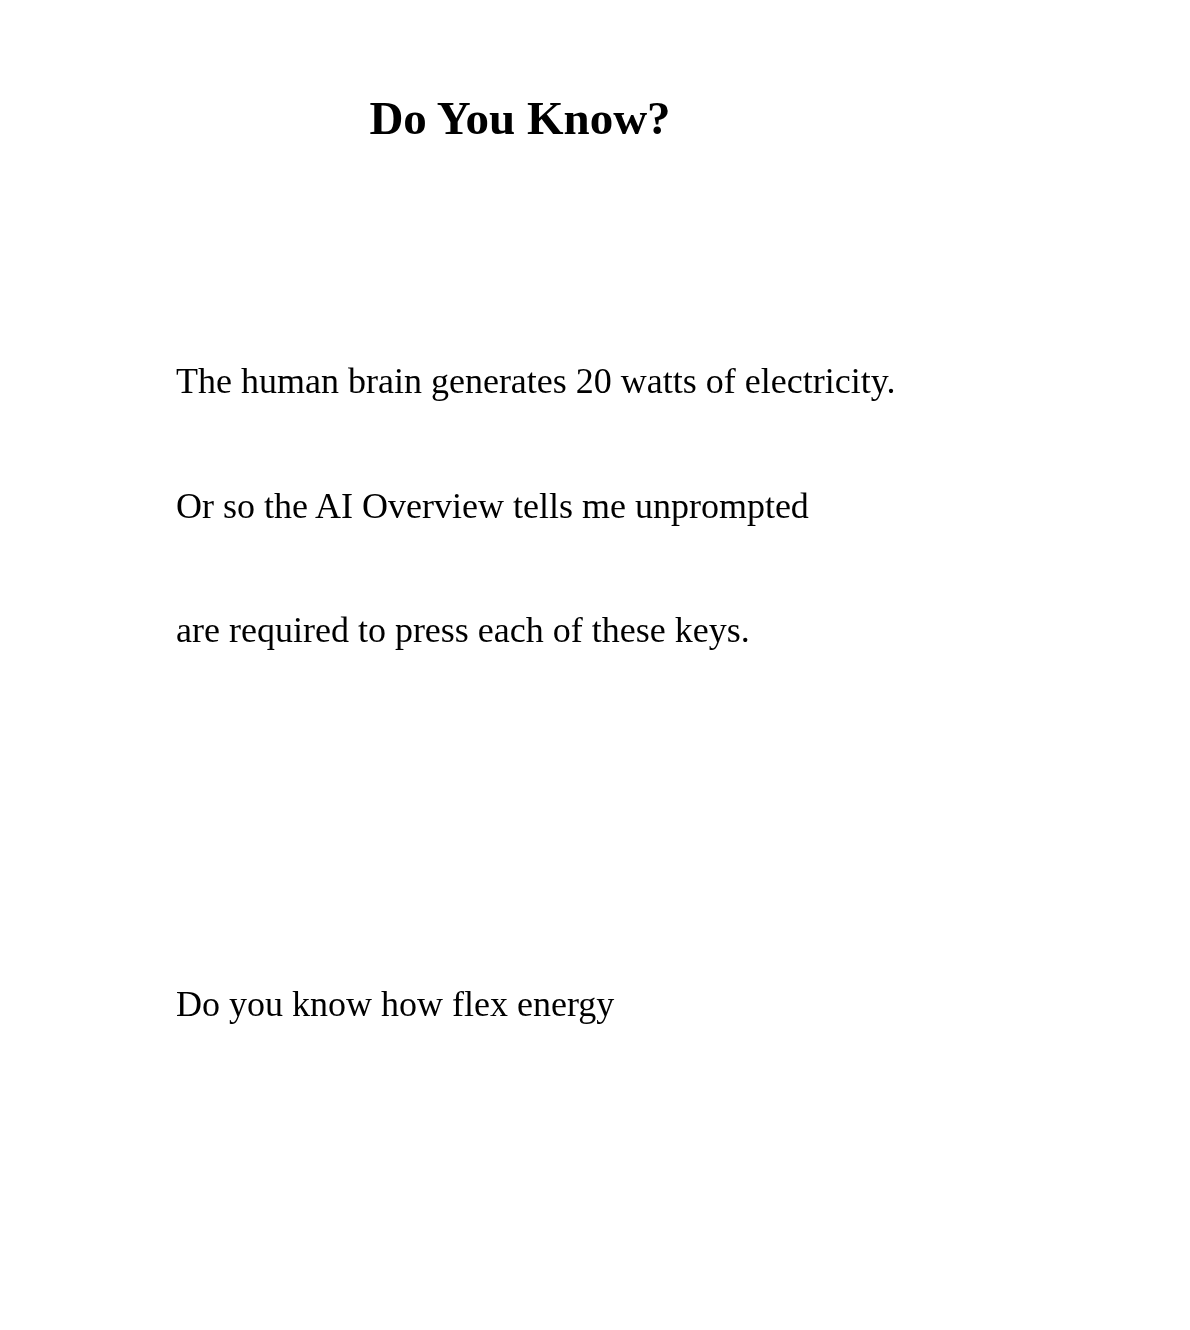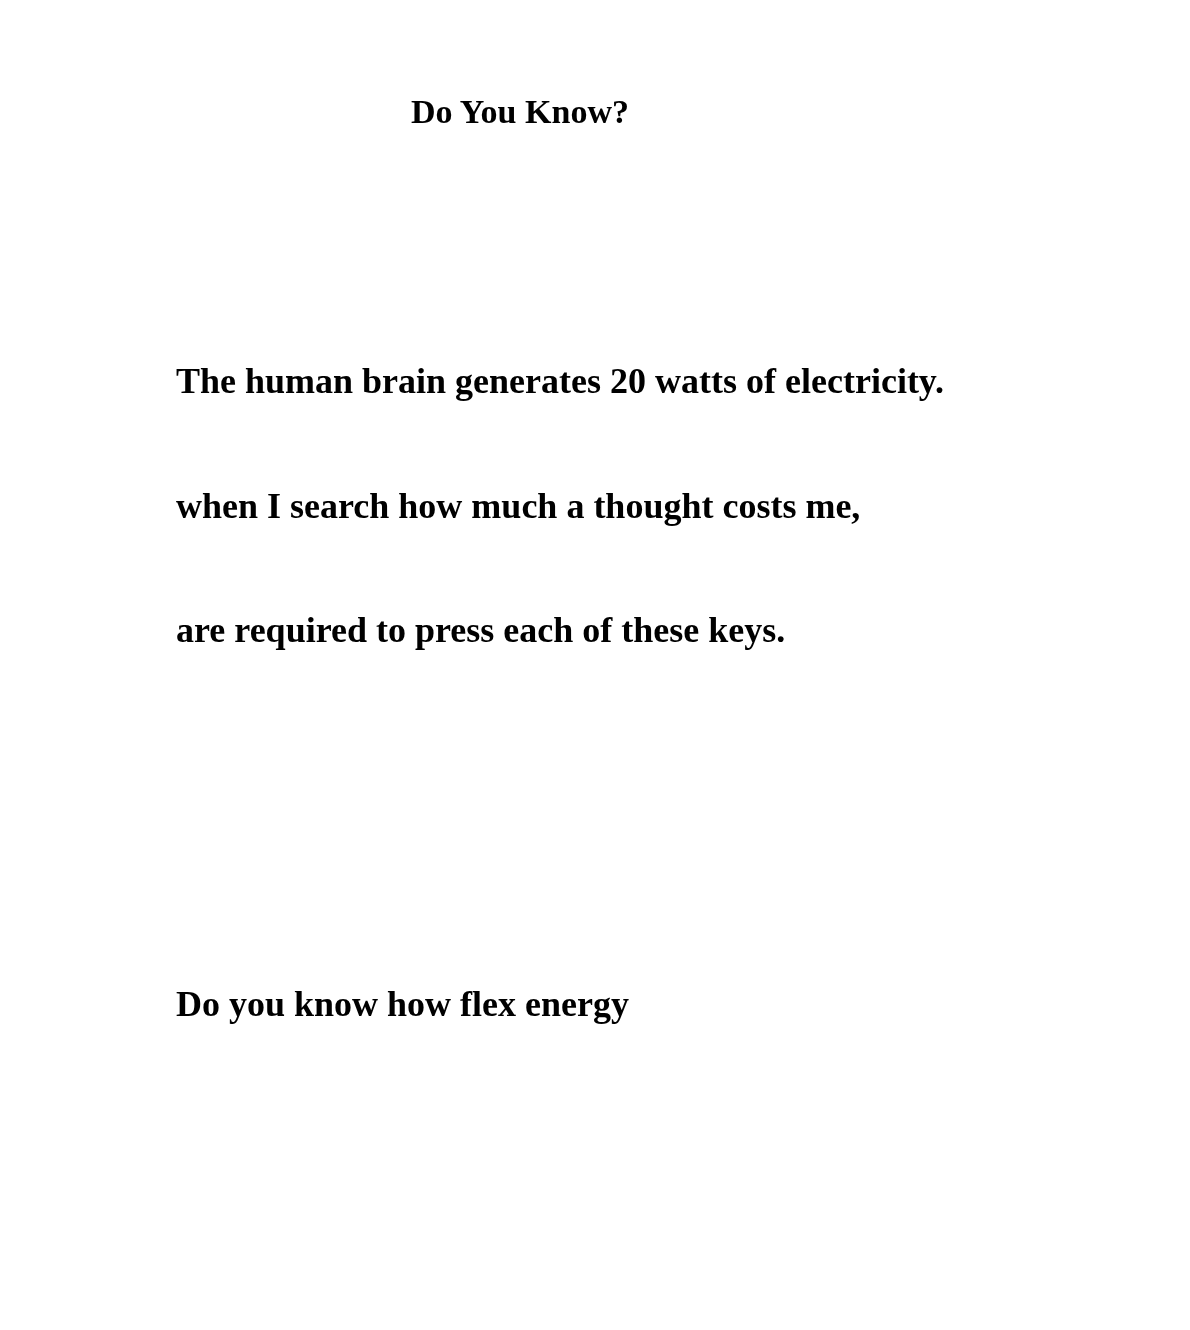--- a/index.html
+++ b/index.html
@@ -19,46 +19,46 @@
     background: #ffffff;
   }
   .poem-title {
     position: absolute;
     left: 176px;
     top: 93px;
     width: 688px;
     margin: 0;
     text-align: center;
     font-weight: bold;
-    font-size: 34px;
+    font-size: 47px;
     line-height: 1.1;
     white-space: pre;
   }
   .poem-body {
     position: absolute;
     left: 176px;
     top: 195px;
     font-size: 36px;
     line-height: 41.5px;
     white-space: pre;
   }
   .stanza { margin: 0 0 41.5px 0; }
   .stanza:last-child { margin-bottom: 0; }
-  .line { min-height: 41.5px; font-weight: bold; }
+  .line { min-height: 41.5px; }
 </style>
 </head>
 <body>
 
 <div class="page">
   <div class="poem-title">Do You Know?</div>
 
   <div class="poem-body">
     <div class="stanza">
       <div class="line">The human brain generates 20 watts of electricity.</div>
-      <div class="line">when I search how much a thought costs me,</div>
+      <div class="line">Or so the AI Overview tells me unprompted</div>
       <div class="line">are required to press each of these keys.</div>
     </div>
 
     <div class="stanza">
       <div class="line">Do you know how flex energy</div>
       
       
       
       
       

